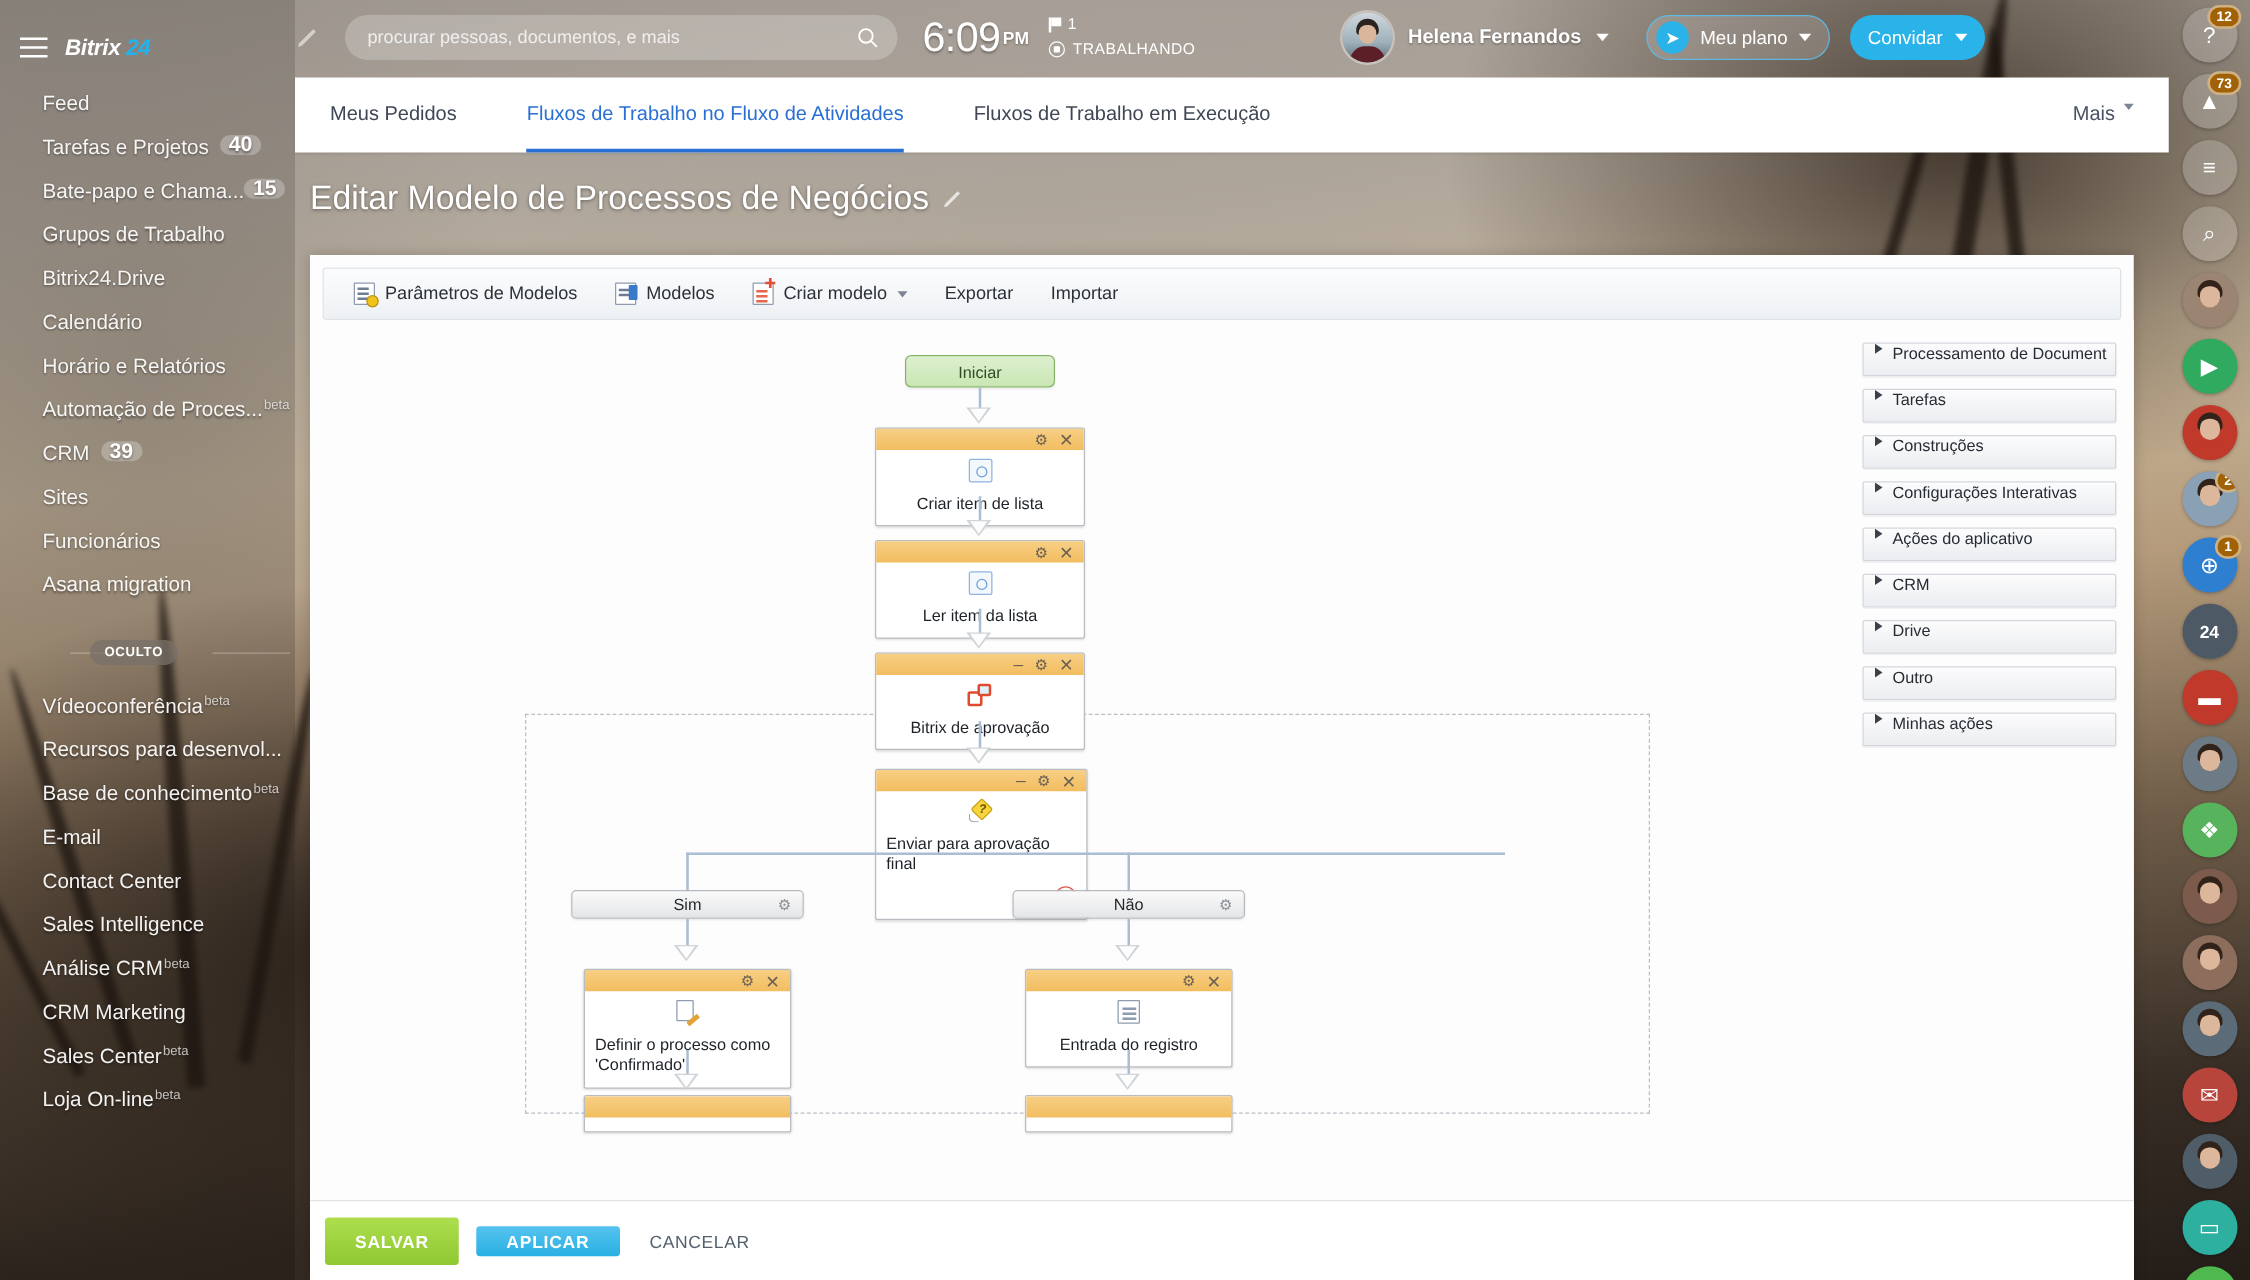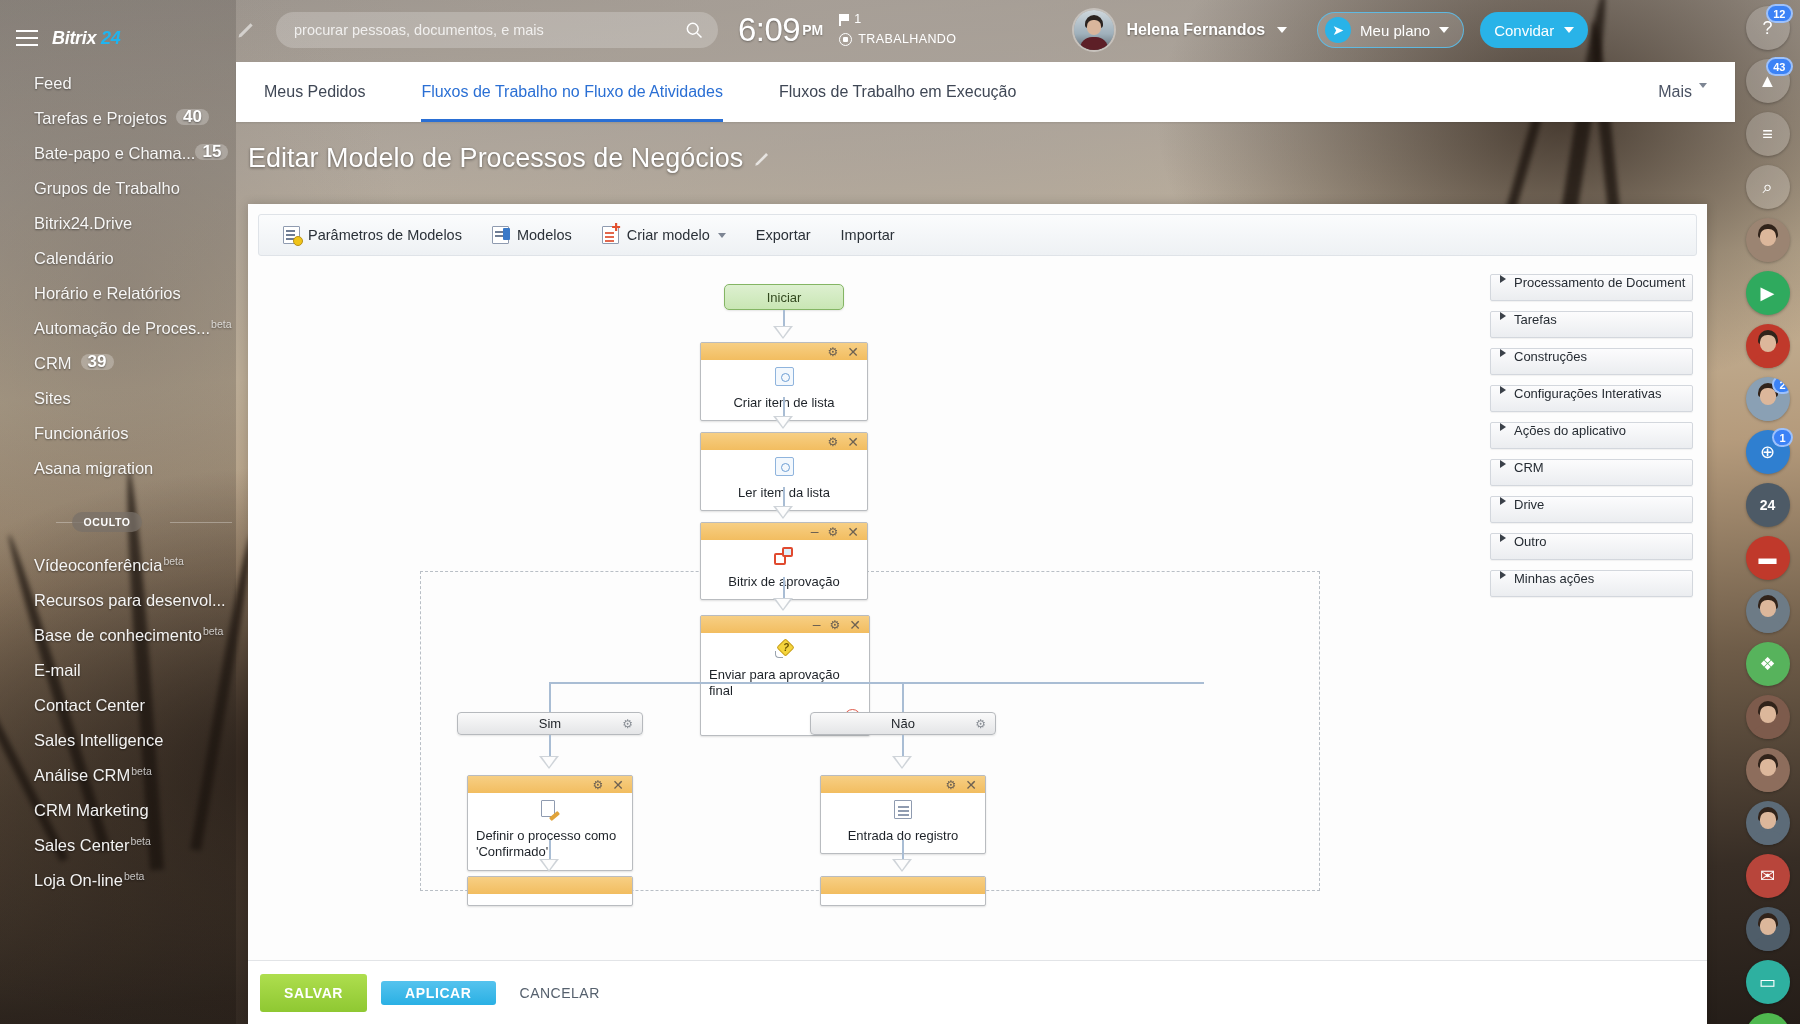--- a/index.html
+++ b/index.html
@@ -158,21 +158,21 @@
   .rail-btn {
     width: 44px; height: 44px; border-radius: 50%;
     display: flex; align-items: center; justify-content: center;
     position: relative; cursor: pointer; flex: 0 0 auto;
     color: #fff; font-size: 18px;
     box-shadow: 0 1px 3px rgba(0,0,0,0.28);
   }
   .rail-btn.ghost { background: rgba(255,255,255,0.20); }
   .rail-badge {
     position: absolute; top: -2px; right: -3px; min-width: 19px; height: 19px;
-    border-radius: 10px; background: #3b82f6; color: #fff; font-size: 11px;
+    border-radius: 10px; background: #a16207; color: #fff; font-size: 11px;
     font-weight: bold; display: flex; align-items: center; justify-content: center;
     padding: 0 5px; border: 2px solid rgba(255,255,255,0.5);
   }
   .rail-btn.photo { overflow: hidden; background: #8c7e72; }
   .rail-btn.photo .ph-hair { position: absolute; left: 12px; top: 6px; width: 20px; height: 14px; background: #31231a; border-radius: 10px 10px 3px 3px; }
   .rail-btn.photo .ph-face { position: absolute; left: 14px; top: 11px; width: 16px; height: 17px; background: #dcb79b; border-radius: 8px 8px 9px 9px; }
   .rail-btn.photo .ph-body { position: absolute; left: 6px; bottom: 0; width: 32px; height: 14px; border-radius: 13px 13px 0 0; }
 
   
   #content { position: absolute; left: 236px; top: 0; right: 65px; height: 1024px; z-index: 5; }
@@ -515,21 +515,21 @@
   </div>
 </div>
 
 <div id="rightrail">
     <div class="rail-btn ghost">
       <span>?</span>
       <span class="rail-badge">12</span>
     </div>
     <div class="rail-btn ghost">
       <span>▲</span>
-      <span class="rail-badge">43</span>
+      <span class="rail-badge">73</span>
     </div>
     <div class="rail-btn ghost">
       <span>≡</span>
     </div>
     <div class="rail-btn ghost">
       <span>⌕</span>
     </div>
     <div class="rail-btn photo" style="background: rgb(155, 132, 114);">
       <span class="ph-hair"></span>
       <span class="ph-face"></span>

